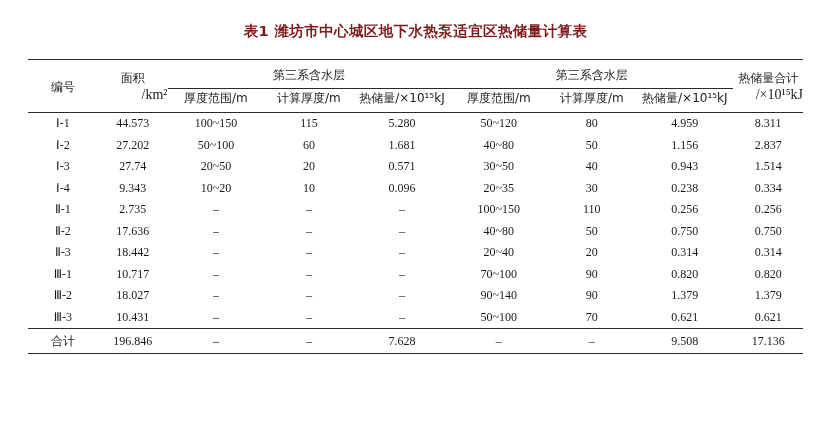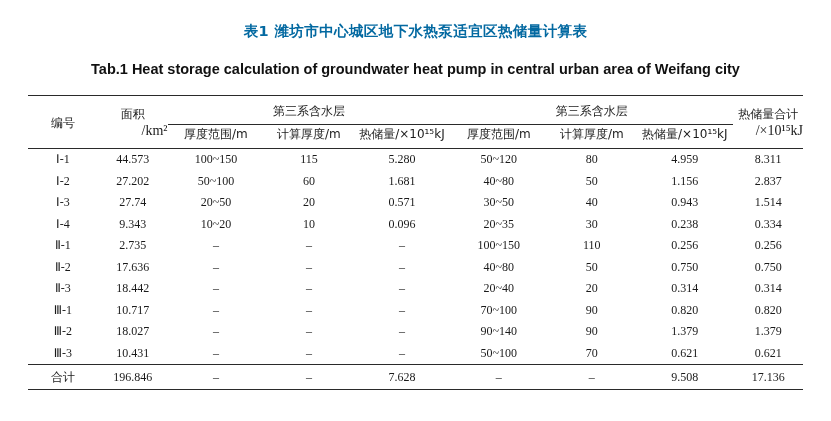--- a/index.html
+++ b/index.html
@@ -21,21 +21,21 @@
     box-sizing: border-box;
     padding: 0;
   }
   .title-cn {
     text-align: center;
     font-family: "DejaVu Sans", sans-serif;
     font-weight: bold;
     font-size: 14.5px;
     letter-spacing: 0.4px;
     margin-top: 22px;
-    color: #0369a1;
+    color: #7f1d1d;
   }
   .title-en {
     text-align: center;
     font-family: "Liberation Sans", sans-serif;
     font-weight: bold;
     font-size: 14.5px;
     margin-top: 20px;
     color: #111;
   }
   .table-wrap {
@@ -77,21 +77,20 @@
   .col-b3 { width: 12.5%; }
   .col-tot { width: 11%; }
   .two-line { line-height: 1.25; }
 </style>
 </head>
 <body>
 
 <div class="page">
 
   <div class="title-cn">表1 潍坊市中心城区地下水热泵适宜区热储量计算表</div>
-  <div class="title-en">Tab.1 Heat storage calculation of groundwater heat pump in central urban area of Weifang city</div>
 
   <div class="table-wrap">
     <table class="data">
       <colgroup>
         <col class="col-id">
           <col class="col-area">
         <col class="col-a1">
           <col class="col-a2">
           <col class="col-a3">
         <col class="col-b1">

